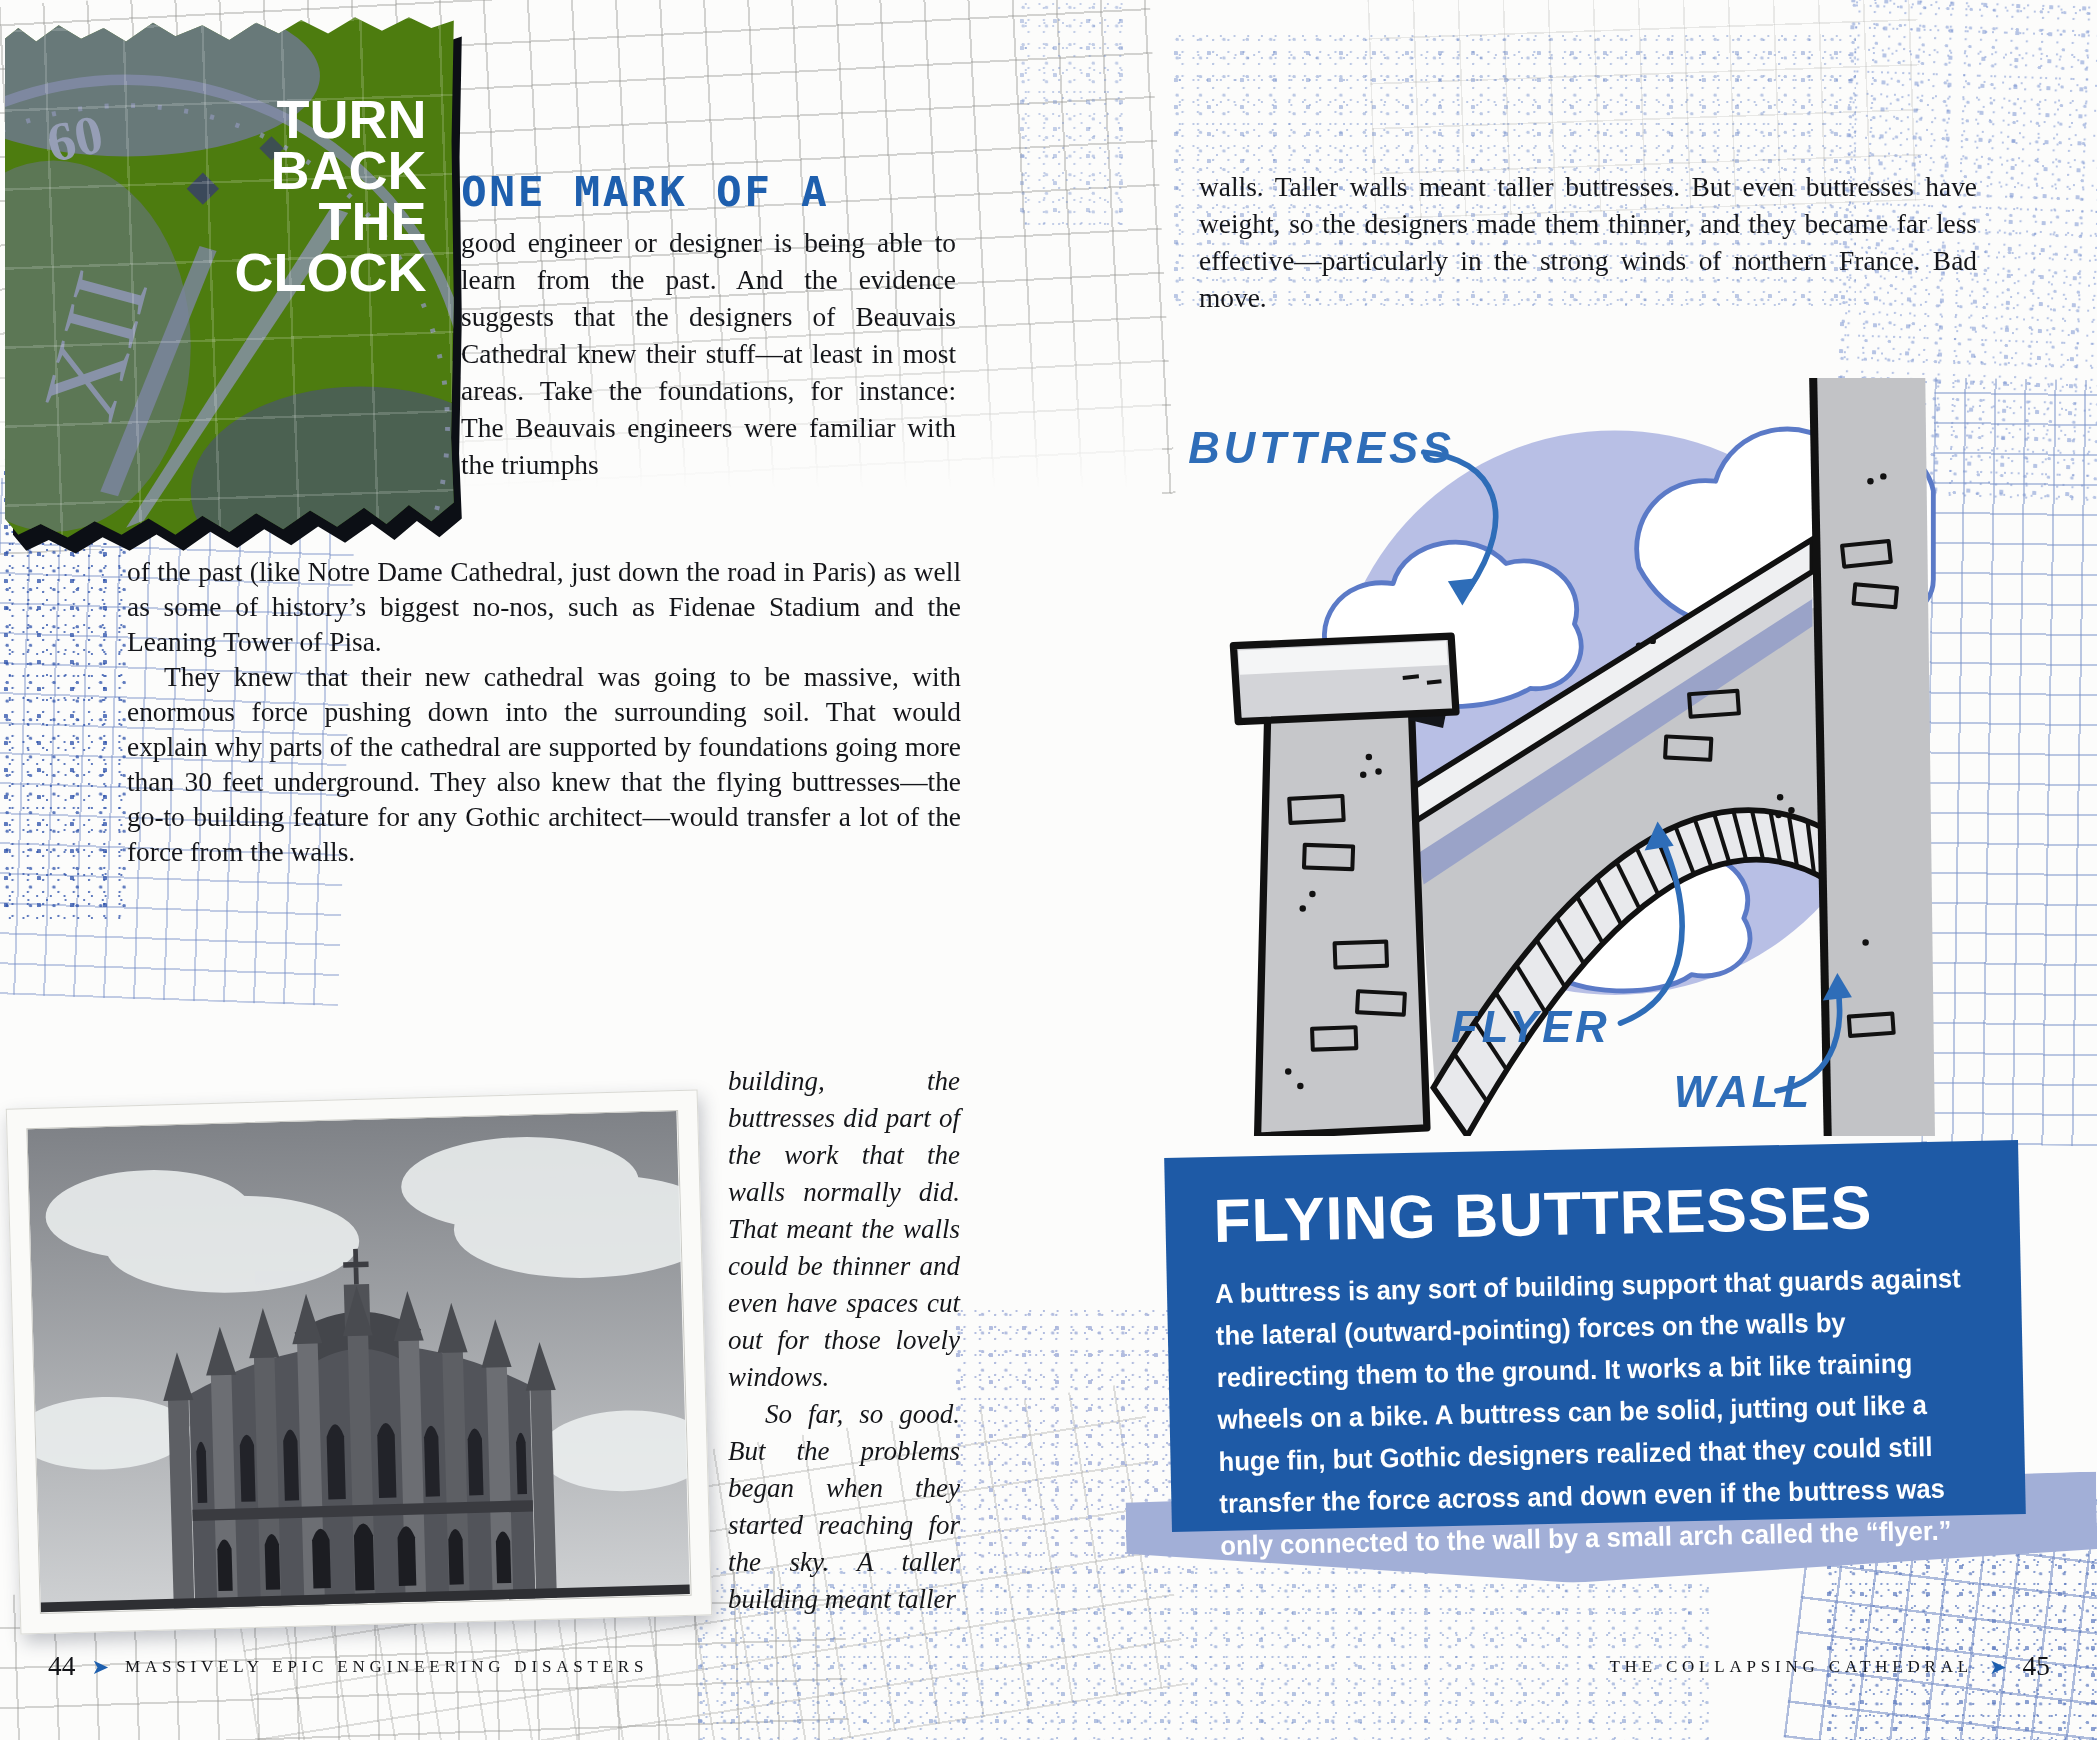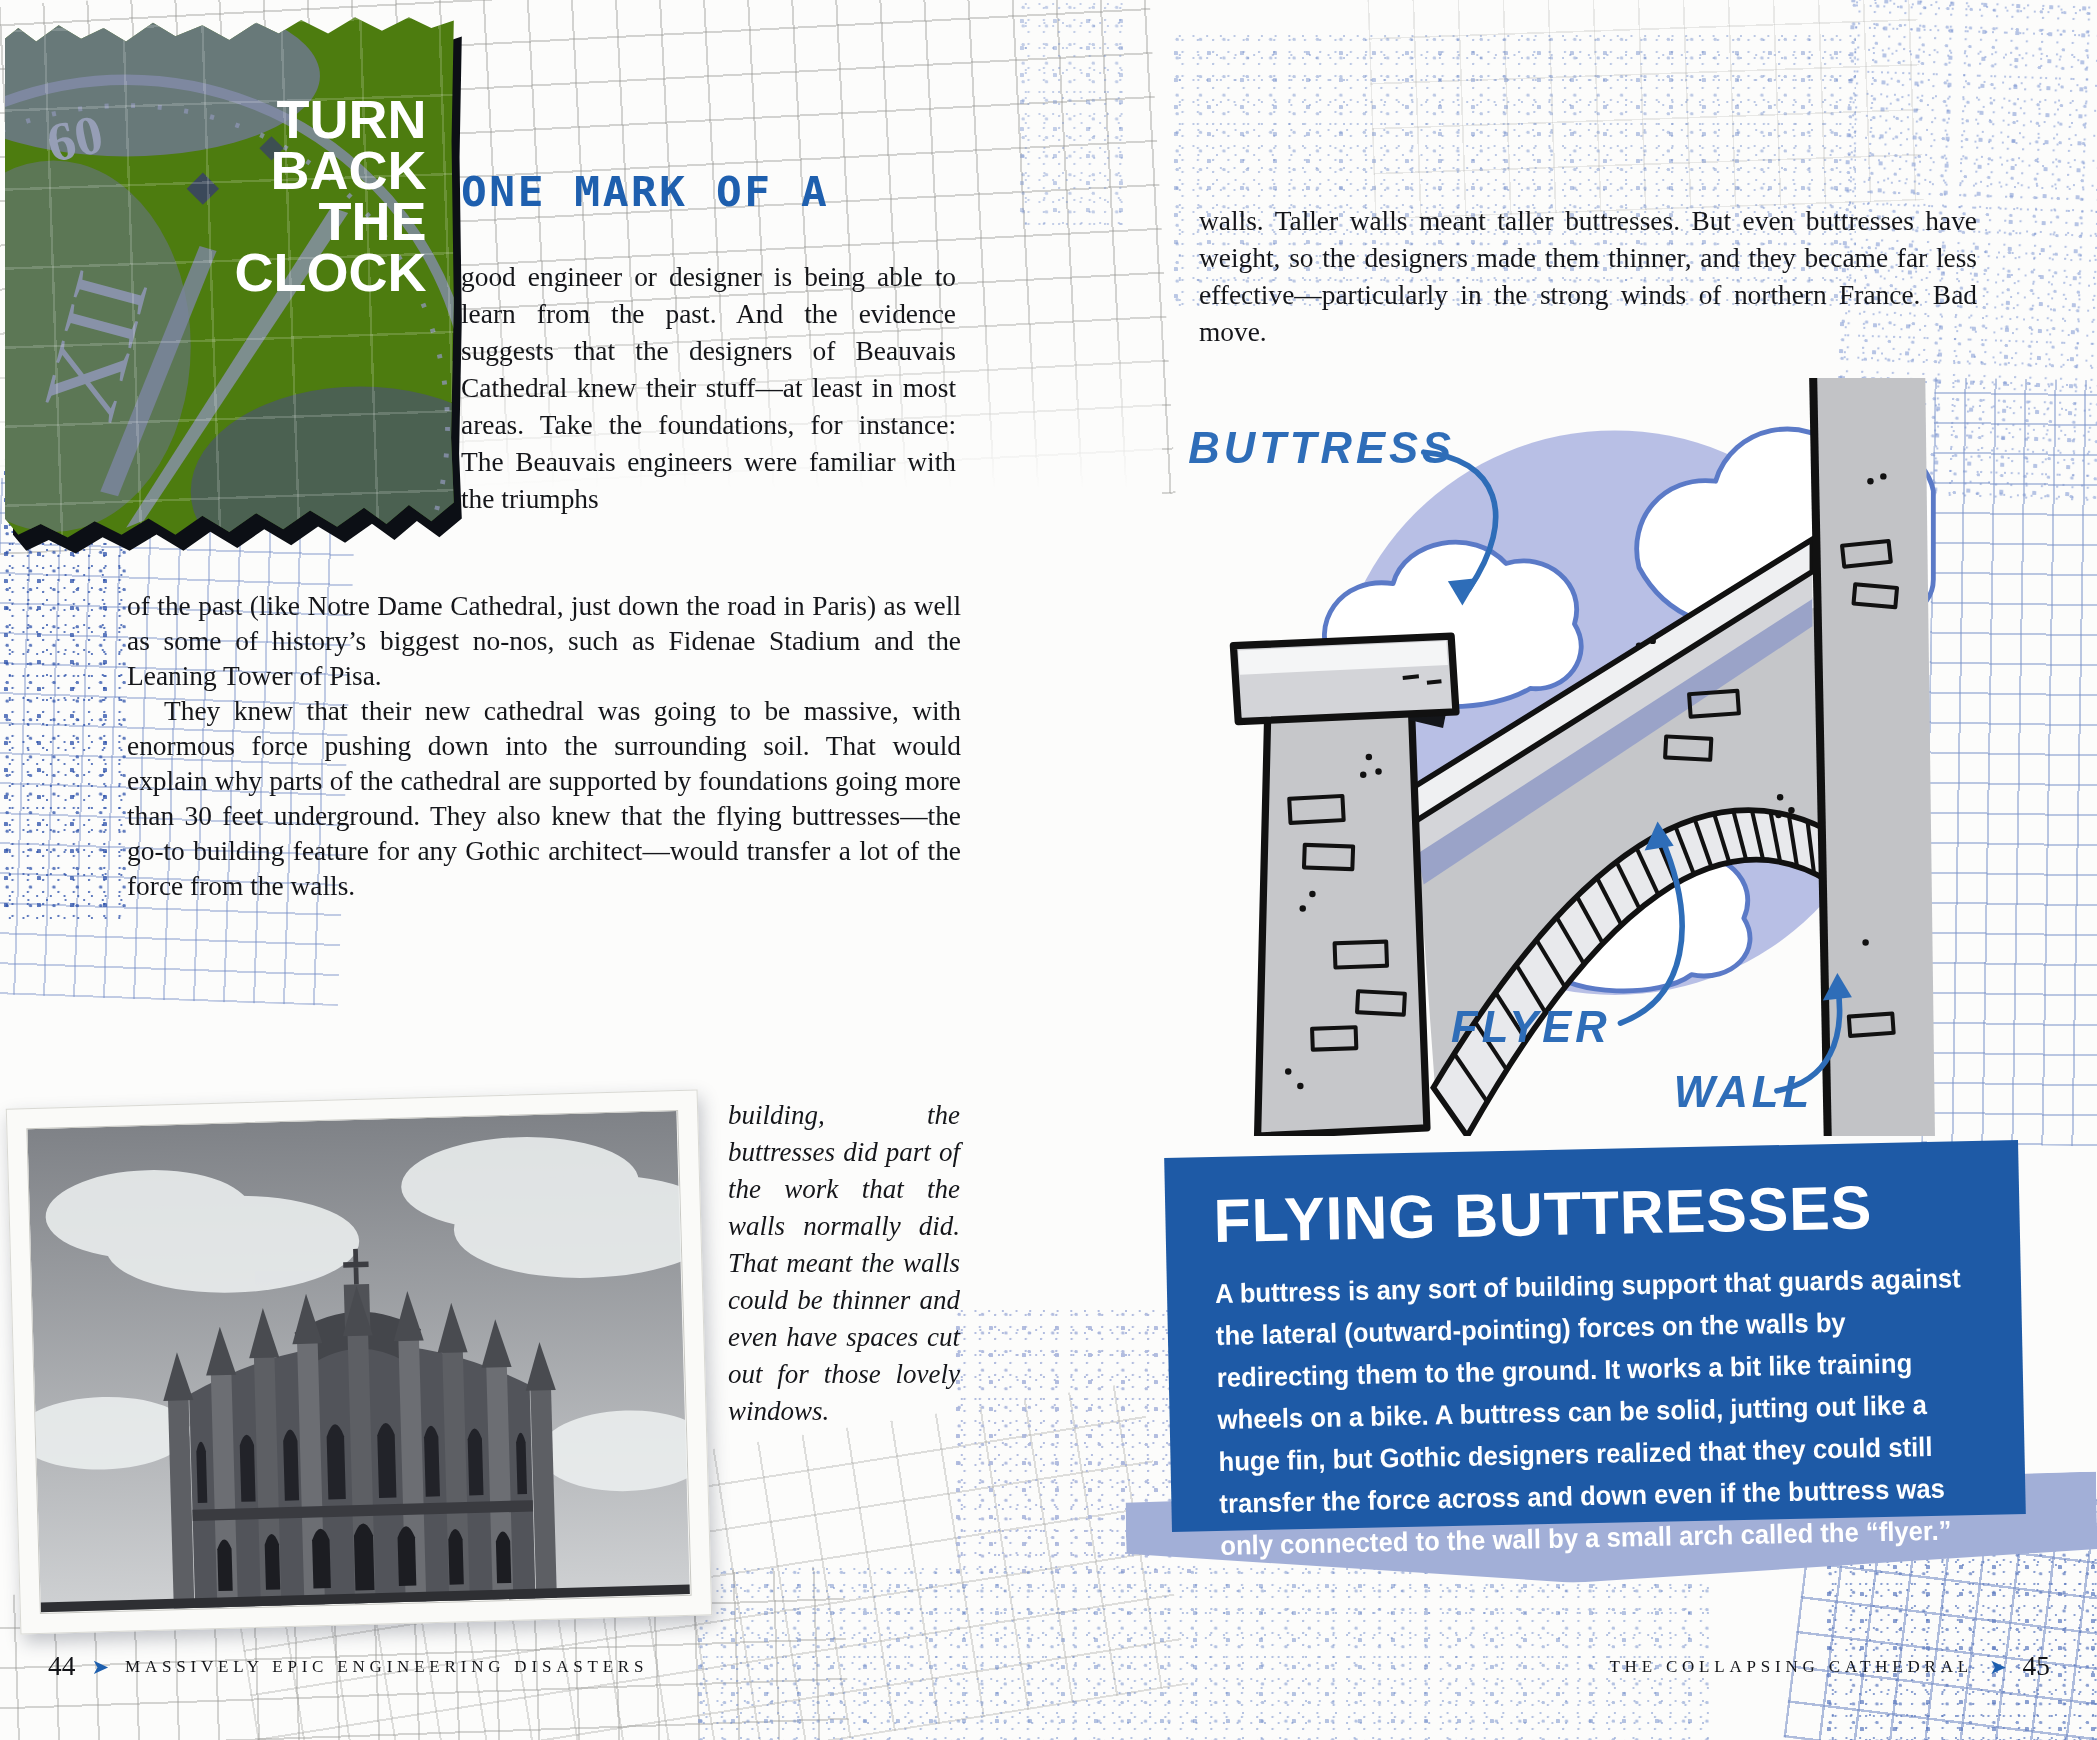--- a/index.html
+++ b/index.html
@@ -42,21 +42,21 @@
       repeating-linear-gradient(90deg, rgba(255,255,255,.17) 0 2.4px, transparent 2.4px 79px);
   }
   .torn-title {
     position:absolute; right:27.4px; top:87px; text-align:right;
     font-family:"Liberation Sans", sans-serif; font-weight:900;
     font-size:54px; line-height:51px; color:#ffffff; letter-spacing:0;
   }
   .torn-title span { display:block; }
 
   
-  .serif { font-size:27.4px; line-height:37px; text-align:justify; color:#15161a;margin-top:34px; }
+  .serif { font-size:27.4px; line-height:37px; text-align:justify; color:#15161a; }
   .indent { text-indent:37px; }
   .colA { left:461px; top:169px; width:495px; z-index:4; }
   .kicker {
     display:inline-block; color:#1e5fae;
     font-family:"DejaVu Sans Mono", monospace; font-weight:700;
     font-size:40px; letter-spacing:2.4px; transform:scaleX(1.07);
     transform-origin:left bottom; margin-bottom:9.7px; white-space:nowrap;
   }
   .colB { left:127px; top:555px; width:834px; z-index:4; }
   .colB .serif { line-height:35px; }
@@ -159,20 +159,21 @@
   <div class="layer colA">
     <span class="kicker">ONE MARK OF A</span>
     <p class="serif">good engineer or designer is being able to learn from the past. And the evidence suggests that the designers of Beauvais Cathedral knew their stuff—at least in most areas. Take the foundations, for instance: The Beauvais engineers were familiar with the triumphs</p>
   </div>
   <div class="layer colB">
     <p class="serif">of the past (like Notre Dame Cathedral, just down the road in Paris) as well as some of history’s biggest no-nos, such as Fidenae Stadium and the Leaning Tower of Pisa.</p>
     <p class="serif indent">They knew that their new cathedral was going to be massive, with enormous force pushing down into the surrounding soil. That would explain why parts of the cathedral are supported by foundations going more than 30 feet underground. They also knew that the flying buttresses—the go-to building feature for any Gothic architect—would transfer a lot of the force from the walls.</p>
   </div>
   <div class="layer colC">
     <p class="serif">building, the buttresses did part of the work that the walls normally did. That meant the walls could be thinner and even have spaces cut out for those lovely windows.</p>
+    <p class="serif indent">So far, so good. But the problems began when they started reaching for the sky. A taller building meant taller</p>
   </div>
 
   <div class="layer photo">
     <svg viewBox="0 0 820 600" preserveAspectRatio="none">
       <defs>
         <linearGradient id="sky" x1="0" y1="0" x2="0" y2="1">
           <stop offset="0" stop-color="#7f8287"></stop>
             <stop offset="1" stop-color="#cfd1d3"></stop>
         </linearGradient>
       </defs>

